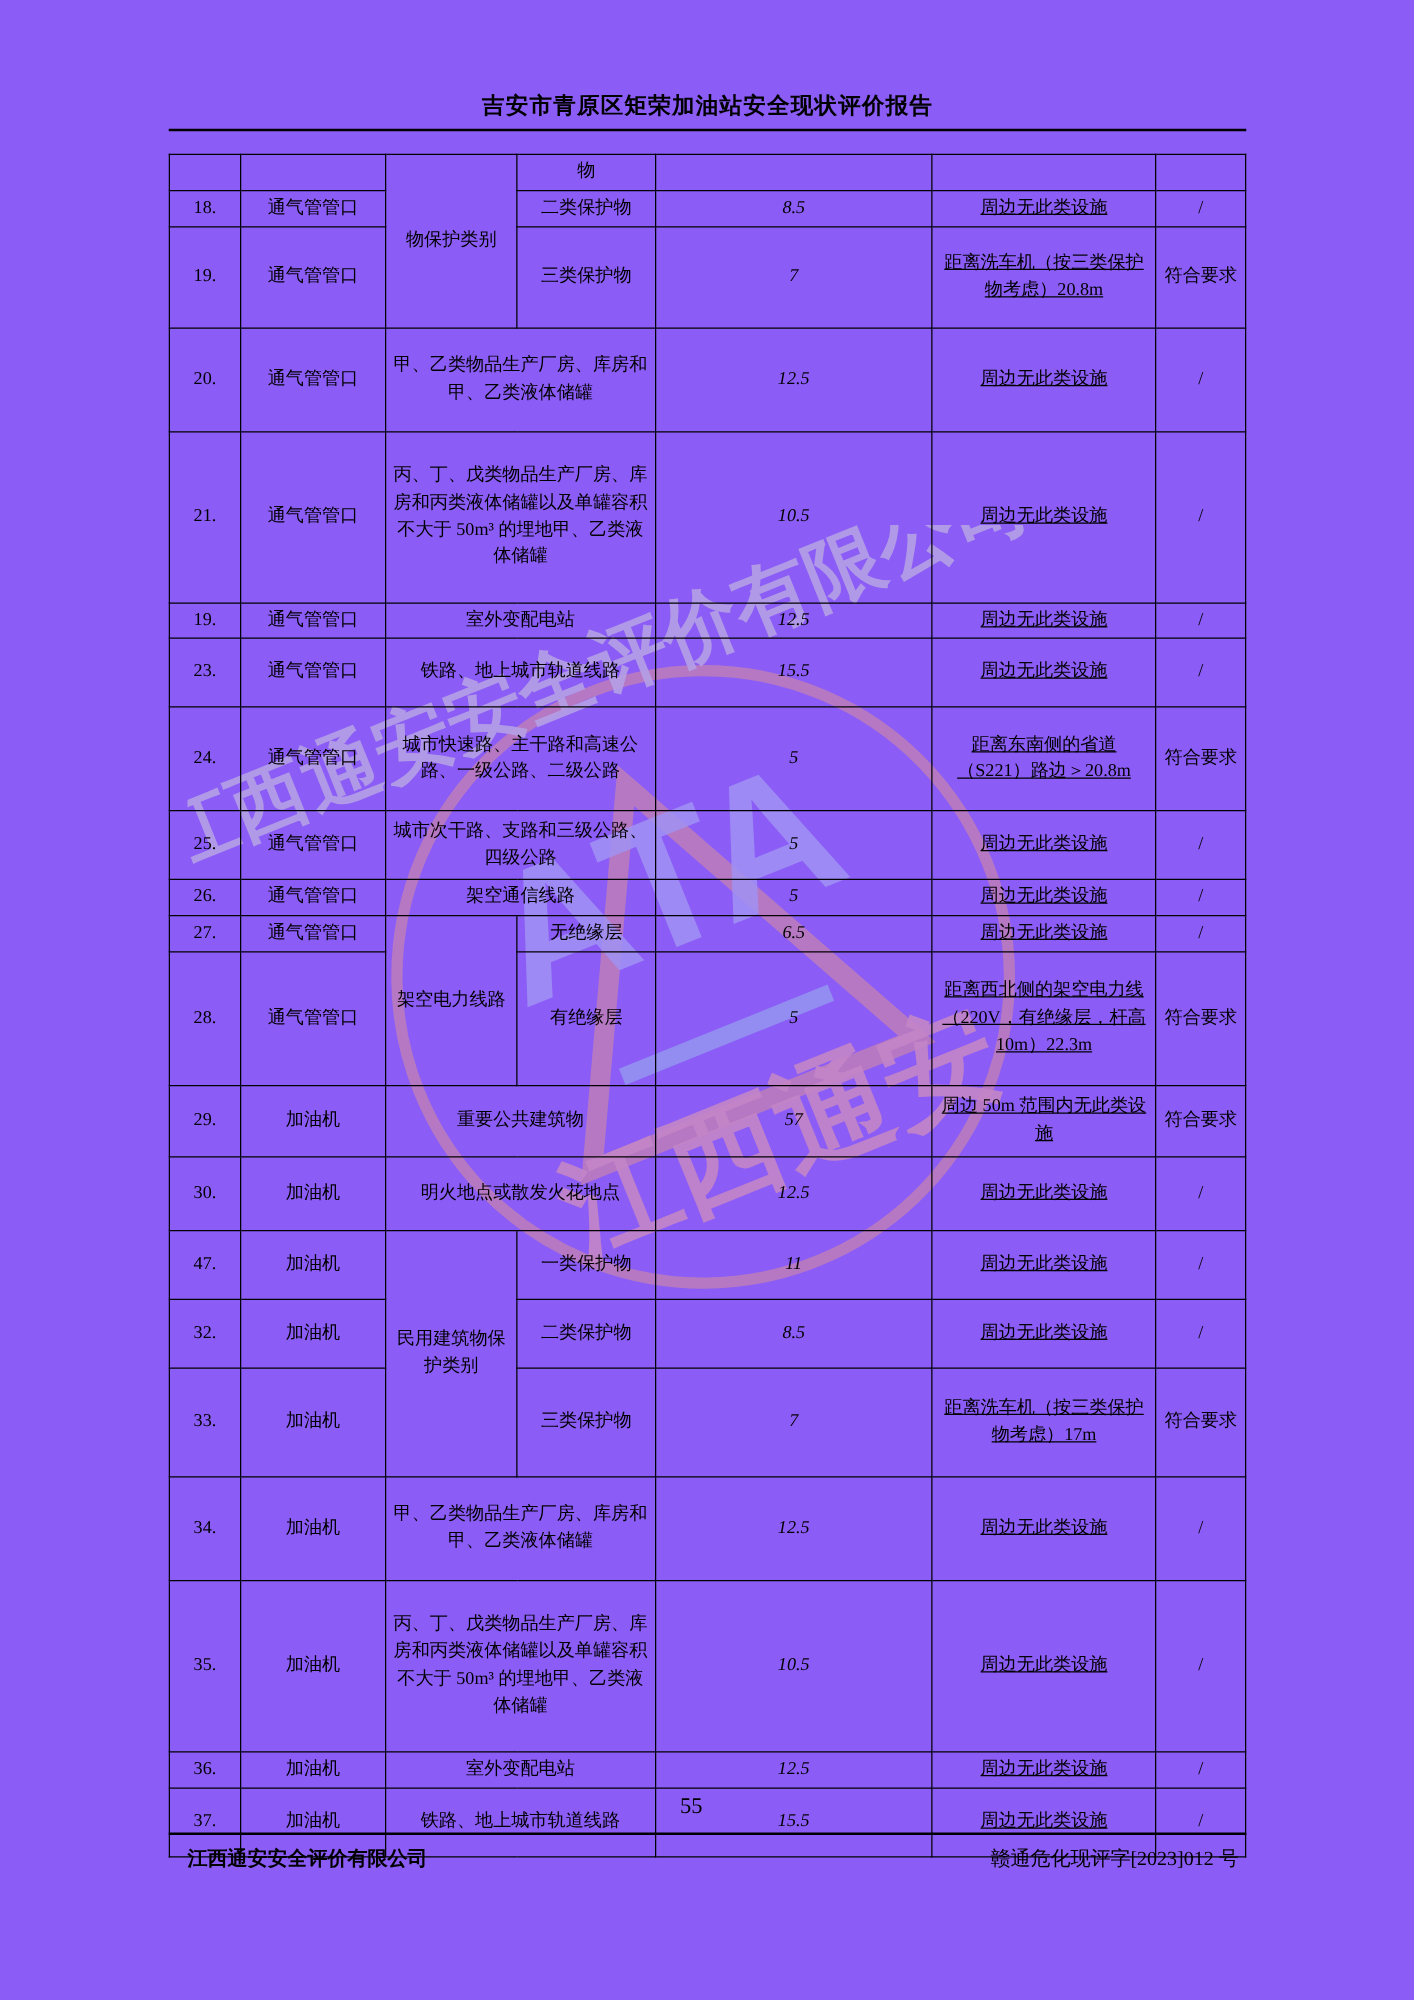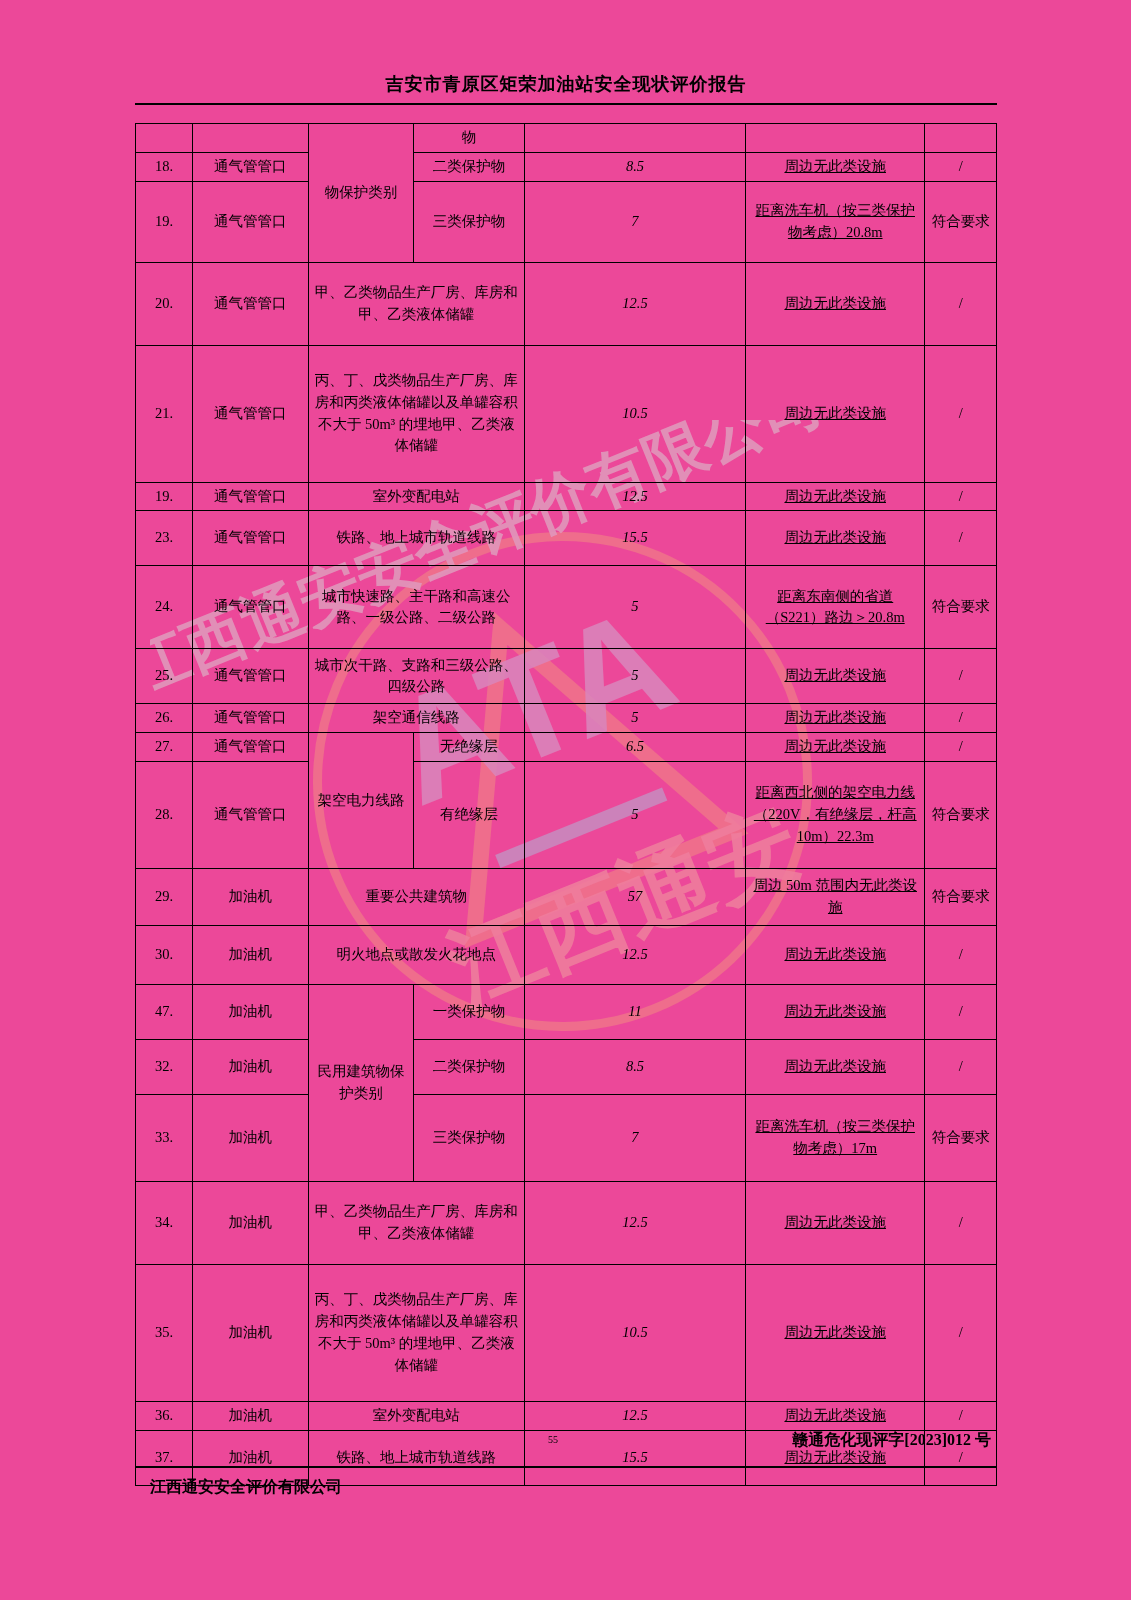--- a/index.html
+++ b/index.html
@@ -10,21 +10,21 @@
   body {
     font-family: "Liberation Serif", "DejaVu Serif", serif;
     color: #000;
   }
   #page {
     position: relative;
     width: 1131px;
     height: 1600px;
     margin: 0 auto;
     overflow: hidden;
-    background: #ec4899;
+    background: #8b5cf6;
   }
   
   .header {
     position: absolute;
     top: 72px;
     left: 135px;
     width: 862px;
     text-align: center;
     font-size: 18px;
     font-weight: bold;
@@ -75,42 +75,42 @@
   td.dist { width: 210px; font-style: italic; }
   td.actual { width: 170px; text-decoration: underline; }
   td.conf { width: 68px; }
   
   .page-number {
     position: absolute;
     top: 1434px;
     left: 0;
     width: 1106px;
     text-align: center;
-    font-size: 10px;
+    font-size: 18px;
   }
   .footer-rule {
     position: absolute;
     top: 1466px;
     left: 135px;
     width: 862px;
     border-bottom: 2px solid #000;
   }
   .footer-left {
     position: absolute;
     top: 1477px;
     left: 150px;
     font-size: 16px;
     font-weight: bold;
   }
   .footer-right {
     position: absolute;
-    top: 1430px;
+    top: 1477px;
     right: 140px;
     font-size: 16px;
-    font-weight: bold;
+    font-weight: normal;
   }
 </style>
 </head>
 <body>
 
 <div id="page">
 
   <div class="header">吉安市青原区矩荣加油站安全现状评价报告</div>
   <div class="header-rule"></div>
 

